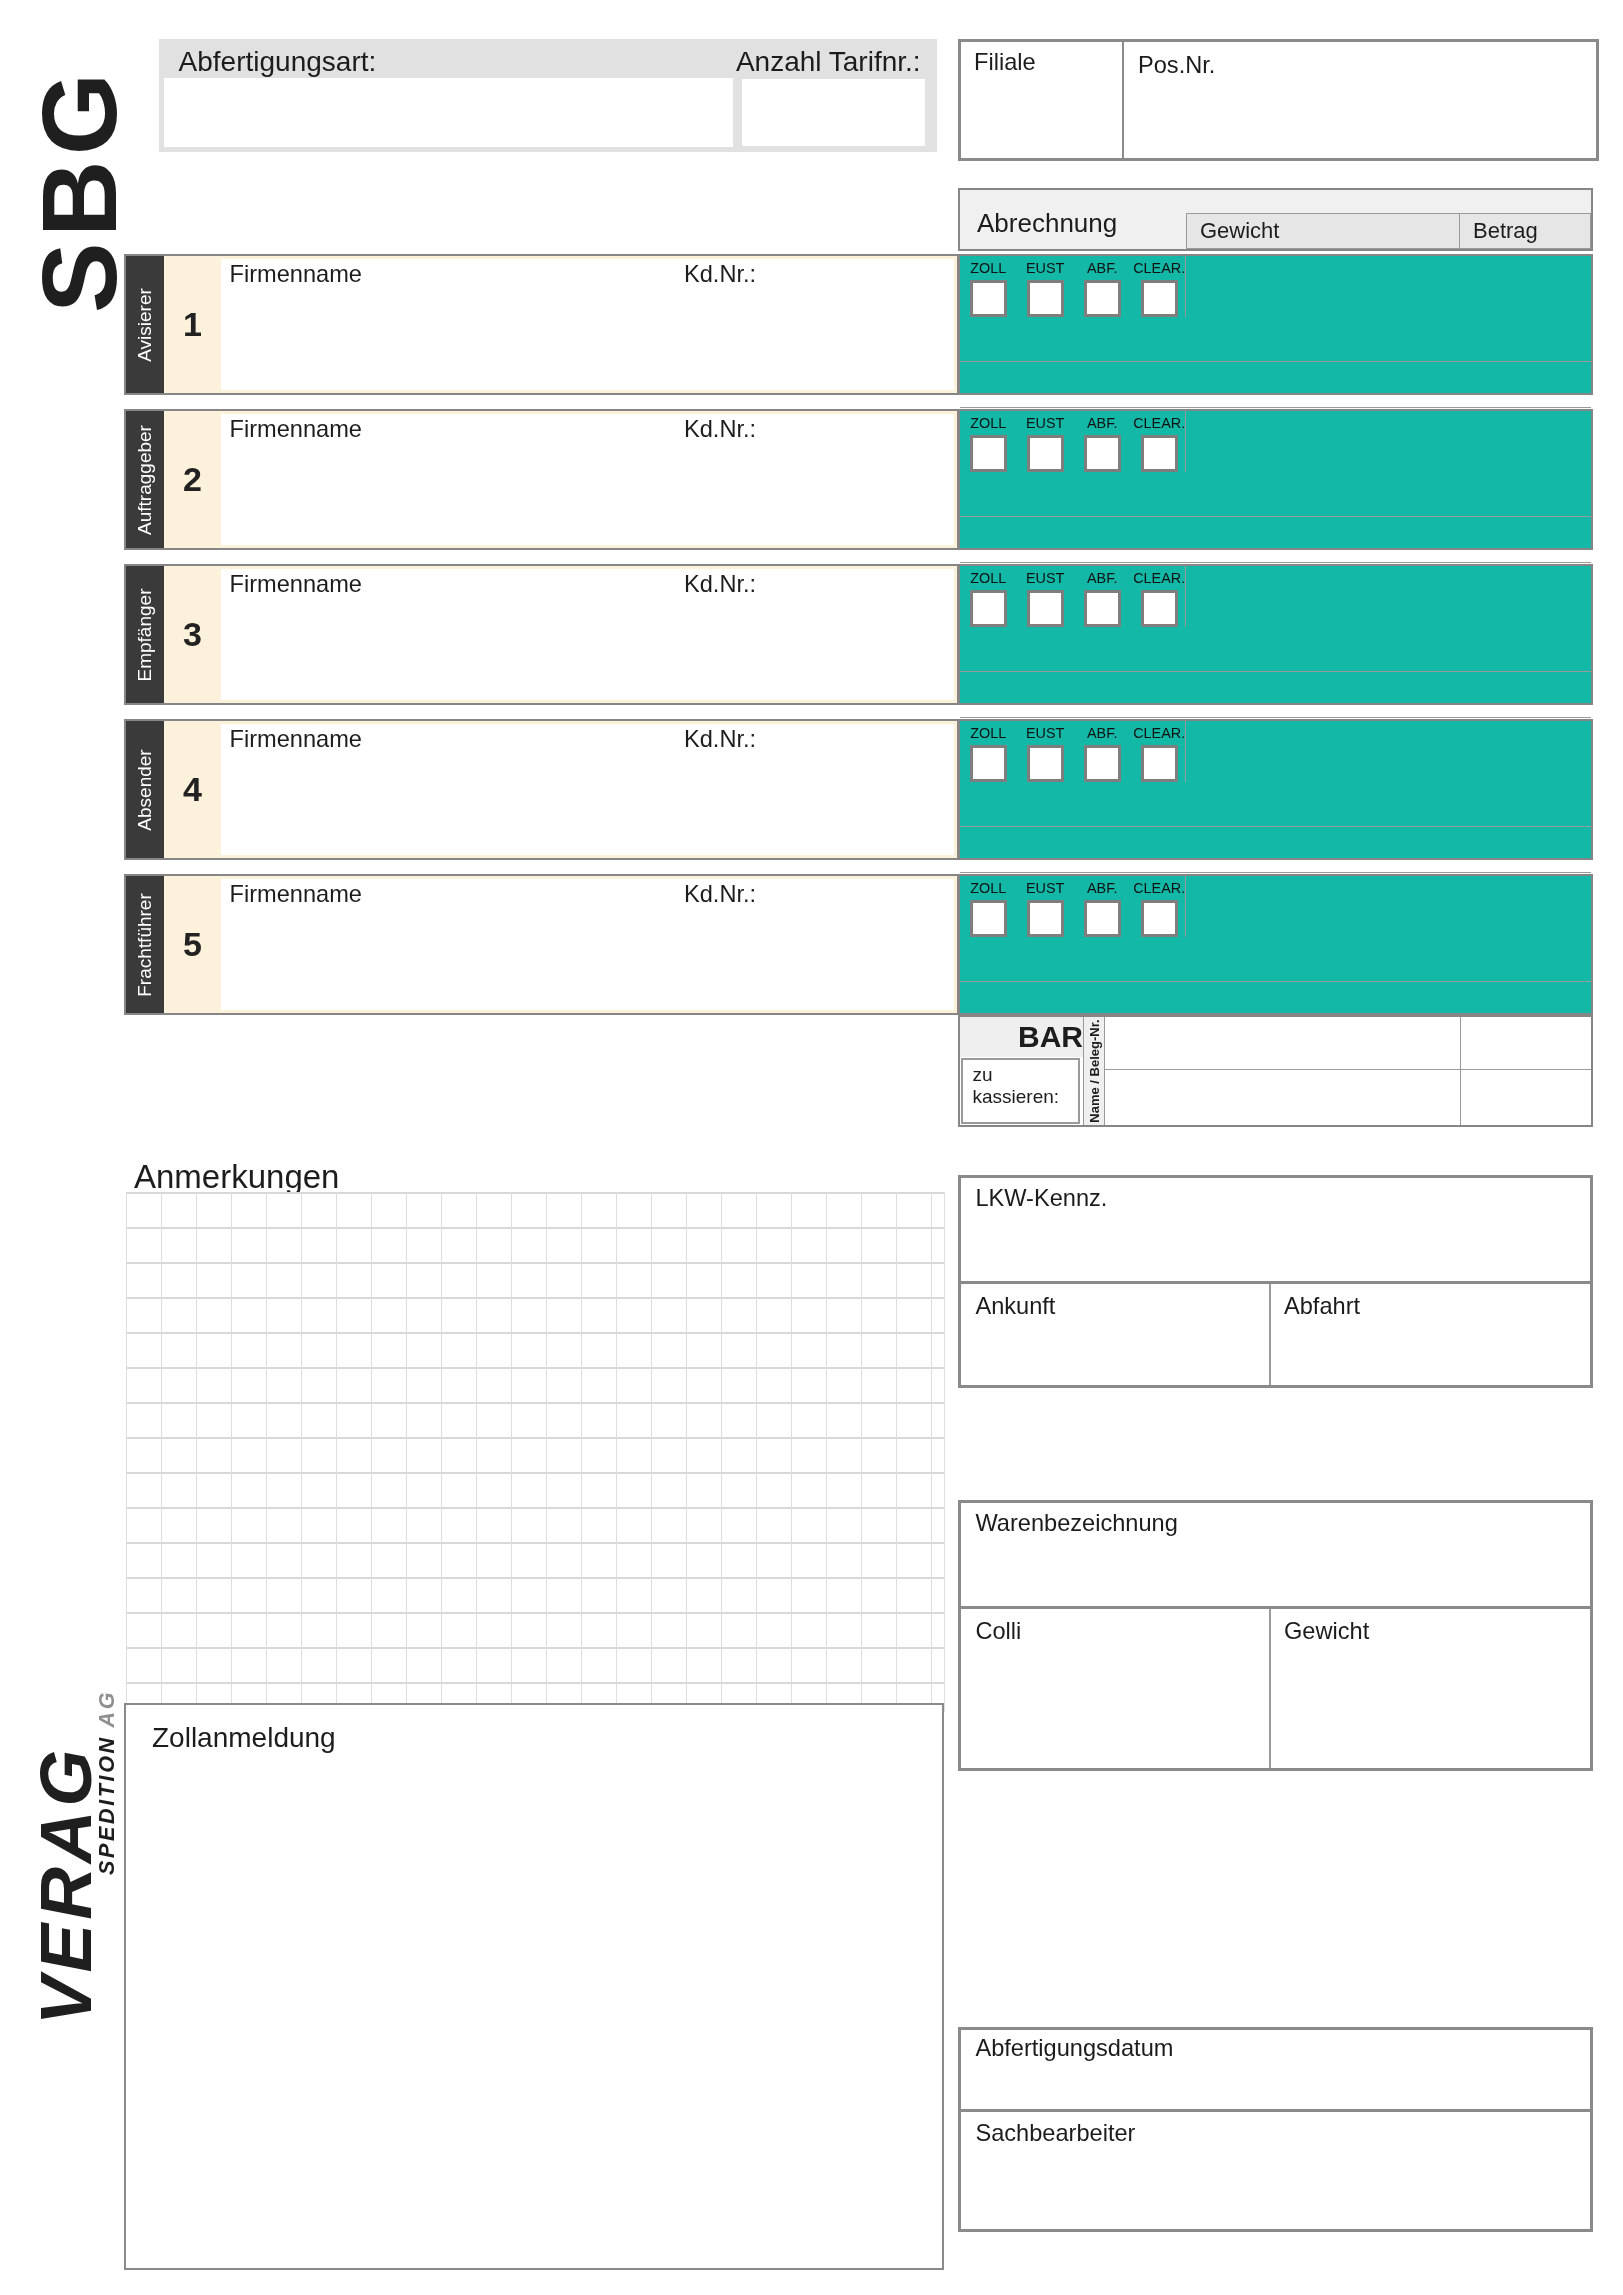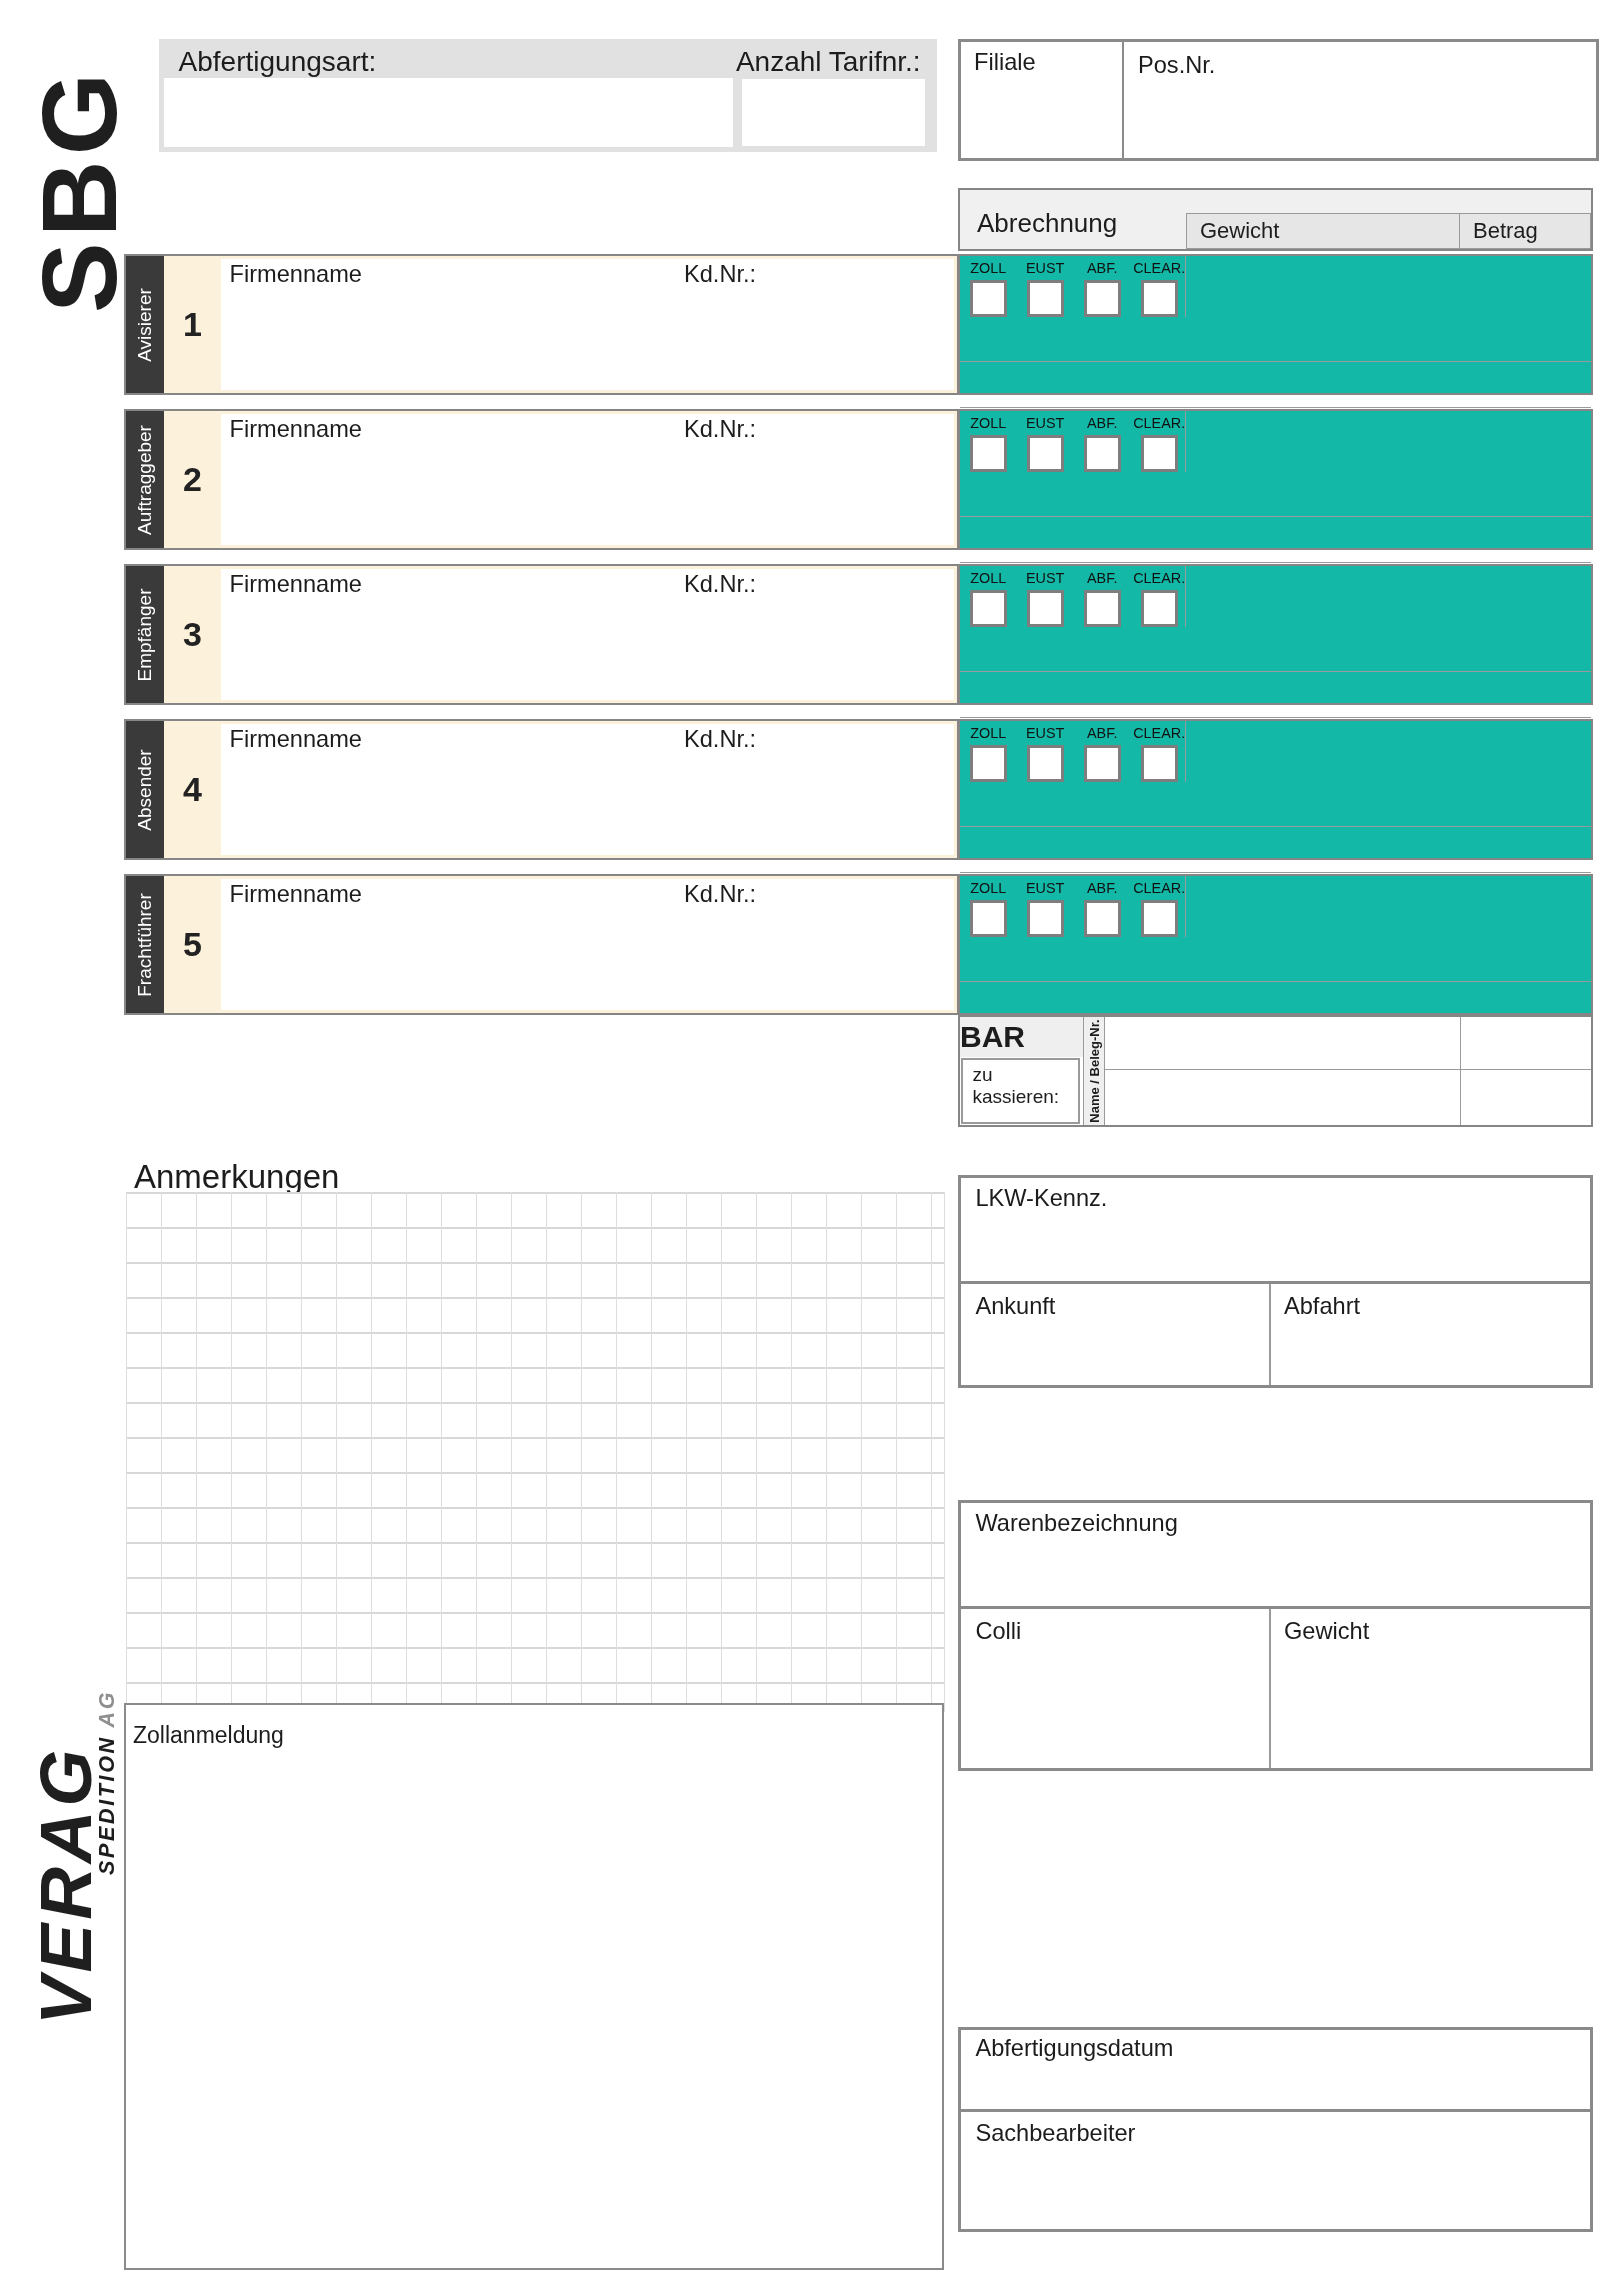--- a/index.html
+++ b/index.html
@@ -41,21 +41,21 @@
   .cbcol{width:38px;display:flex;flex-direction:column;align-items:center;}
   .cblabel{font-size:14.4px;color:#111;}
   .cbbox{width:31px;height:31px;border:3.3px solid #7e7e7e;background:#fff;margin-top:3.9px;}
   .feezone{position:relative;flex:1;}
   .fee-h{position:absolute;left:0;right:0;height:1.3px;background:#9a9a9a;}
   .fee-v{position:absolute;top:0;bottom:0;left:499px;width:1.3px;background:#9a9a9a;}
 
   
   .barbox{left:958px;top:1015px;width:635px;height:112px;background:#ffffff;border:2.6px solid #868686;box-sizing:border-box;}
   .barcell{position:absolute;left:0;top:0;width:123px;height:40px;background:#efefef;
-           display:flex;align-items:center;justify-content:flex-start;font-size:30px;font-weight:bold;}
+           display:flex;align-items:center;justify-content:flex-end;font-size:30px;font-weight:bold;}
   .zukass{position:absolute;left:1.3px;top:41px;width:119px;bottom:1.3px;background:#fff;border:2px solid #9a9a9a;box-sizing:border-box;}
   .zukass span{position:absolute;left:9.2px;top:3.9px;font-size:19px;}
   .namestrip{position:absolute;left:123px;top:0;bottom:0;width:22px;background:#efefef;border-left:1.3px solid #9a9a9a;border-right:1.3px solid #9a9a9a;box-sizing:border-box;}
   .namestrip span{position:absolute;left:50%;top:50%;transform:translate(-50%,-50%) rotate(-90deg);
                   font-size:13px;font-weight:bold;white-space:nowrap;}
   .barfee{position:absolute;left:145px;top:0;right:0;bottom:0;}
   .barfee .fee-v{left:355px;}
 
   
   .anm-label{left:134px;top:1158px;font-size:33px;}
@@ -64,21 +64,21 @@
                          repeating-linear-gradient(to bottom,#d8d8d8 0 2px,transparent 2px 35px);
         border-right:1.3px solid #dedede;border-bottom:2px solid #d8d8d8;box-sizing:border-box;}
 
   
   .rbox{left:958px;width:635px;background:#fff;border:3.3px solid #8a8a8a;box-sizing:border-box;}
   .split-h{position:absolute;left:0;right:0;height:2.6px;background:#8a8a8a;}
   .split-v{position:absolute;width:2px;background:#9a9a9a;}
 
   
   .zollbox{left:124px;top:1703px;width:820px;height:567px;background:#fff;border:2.6px solid #8a8a8a;box-sizing:border-box;}
-  .zollbox span{position:absolute;left:7px;top:17px;font-size:23px;}
+  .zollbox span{position:absolute;left:26px;top:17px;font-size:28px;}
 
   
   .verag{font-size:73px;font-weight:900;font-style:italic;letter-spacing:3.9px;color:#1f1f1f;}
   .sped{font-size:21.6px;font-weight:bold;font-style:italic;letter-spacing:2.6px;}
   .sped .ag{color:#8f8f8f;}
 </style>
 </head>
 <body>
 
 <div class="vrot sbg-logo" style="left:26px;top:313px;">SBG</div>

